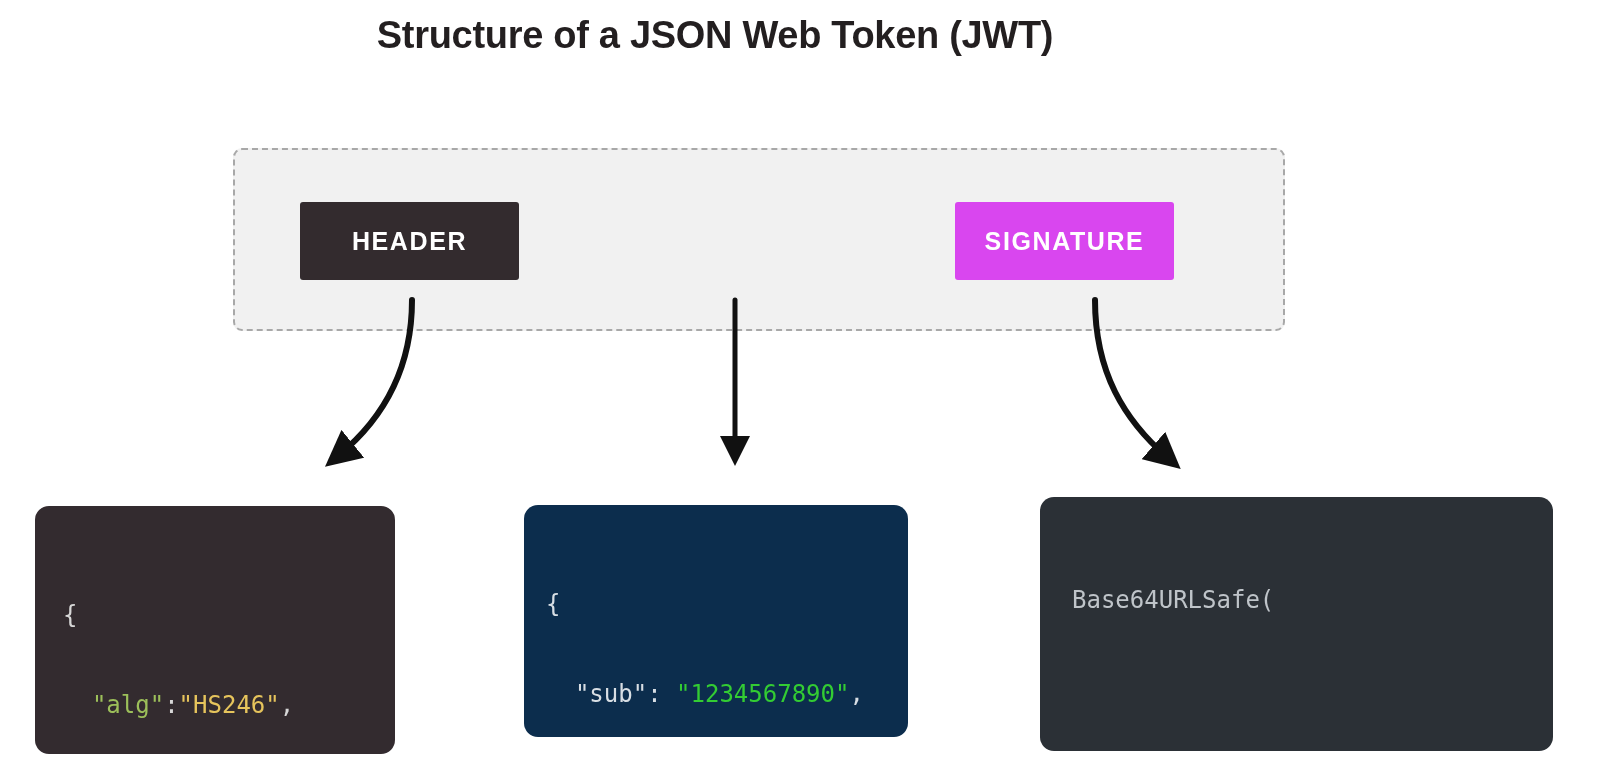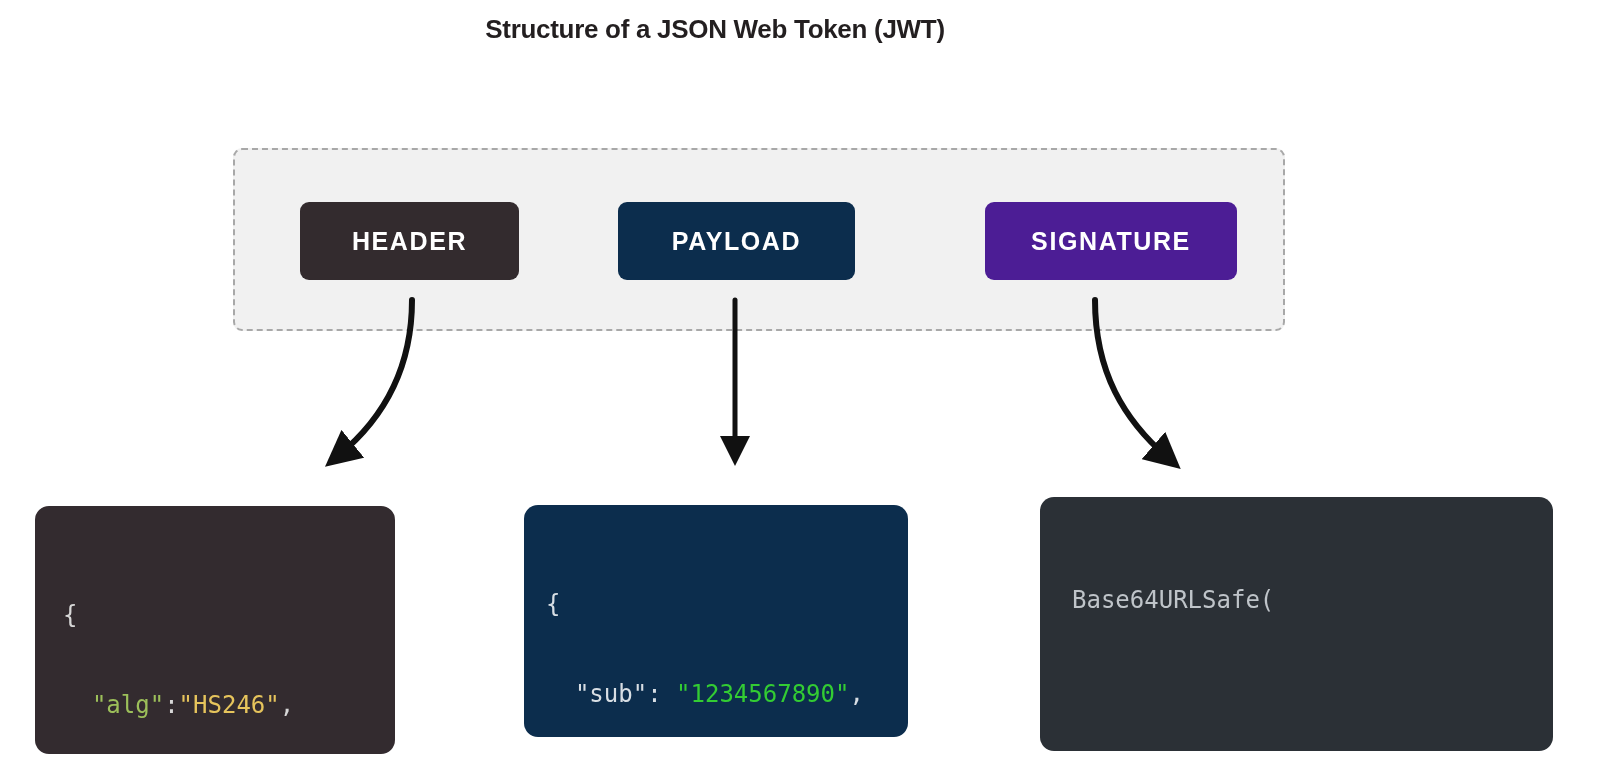--- a/index.html
+++ b/index.html
@@ -19,21 +19,21 @@
     overflow: hidden;
   }
 
   
   .title {
     position: absolute;
     left: 0;
     top: 14px;
     width: 1430px;
     text-align: center;
-    font-size: 26px;
+    font-size: 38px;
     font-weight: bold;
     color: #231F20;
     letter-spacing: -0.3px;
     font-family: "Liberation Sans", sans-serif;
   }
 
   
   .dashed-group {
     position: absolute;
     left: 233px;
@@ -43,34 +43,34 @@
     background: #F1F1F1;
     border: 2px dashed #A8A8A8;
     border-radius: 9px;
     box-sizing: border-box;
   }
 
   
   .chip {
     position: absolute;
     height: 78px;
-    border-radius: 9px;
+    border-radius: 3px;
     display: flex;
     align-items: center;
     justify-content: center;
     color: #ffffff;
     font-size: 25px;
     font-weight: bold;
     letter-spacing: 1.6px;
     font-family: "Liberation Sans", sans-serif;
     box-sizing: border-box;
   }
   .chip-header    { left: 300px; top: 202px; width: 219px; background: #332B2E; }
   .chip-payload   { left: 618px; top: 202px; width: 237px; background: #0C2D4D; }
-  .chip-signature { left: 985px; top: 202px; width: 252px; background: #4c1d95; }
+  .chip-signature { left: 955px; top: 202px; width: 219px; background: #d946ef; }
 
   
   .arrows {
     position: absolute;
     left: 0;
     top: 0;
     width: 1610px;
     height: 766px;
     pointer-events: none;
   }
@@ -117,23 +117,20 @@
 
 <div id="canvas">
 
   <div class="title">Structure of a JSON Web Token (JWT)</div>
 
   <div class="dashed-group"></div>
 
   <div class="chip chip-header">
     <span>HEADER</span>
   </div>
-  <div class="chip chip-payload">
-    <span>PAYLOAD</span>
-  </div>
   <div class="chip chip-signature">
     <span>SIGNATURE</span>
   </div>
 
   <svg class="arrows" viewBox="0 0 1610 766" xmlns="http://www.w3.org/2000/svg">
     <defs>
       <marker id="arrowhead" markerWidth="6" markerHeight="6" refX="3.2" refY="3" orient="auto">
         <path d="M0,0 L6,3 L0,6 Z" fill="#111111"></path>
       </marker>
     </defs>

